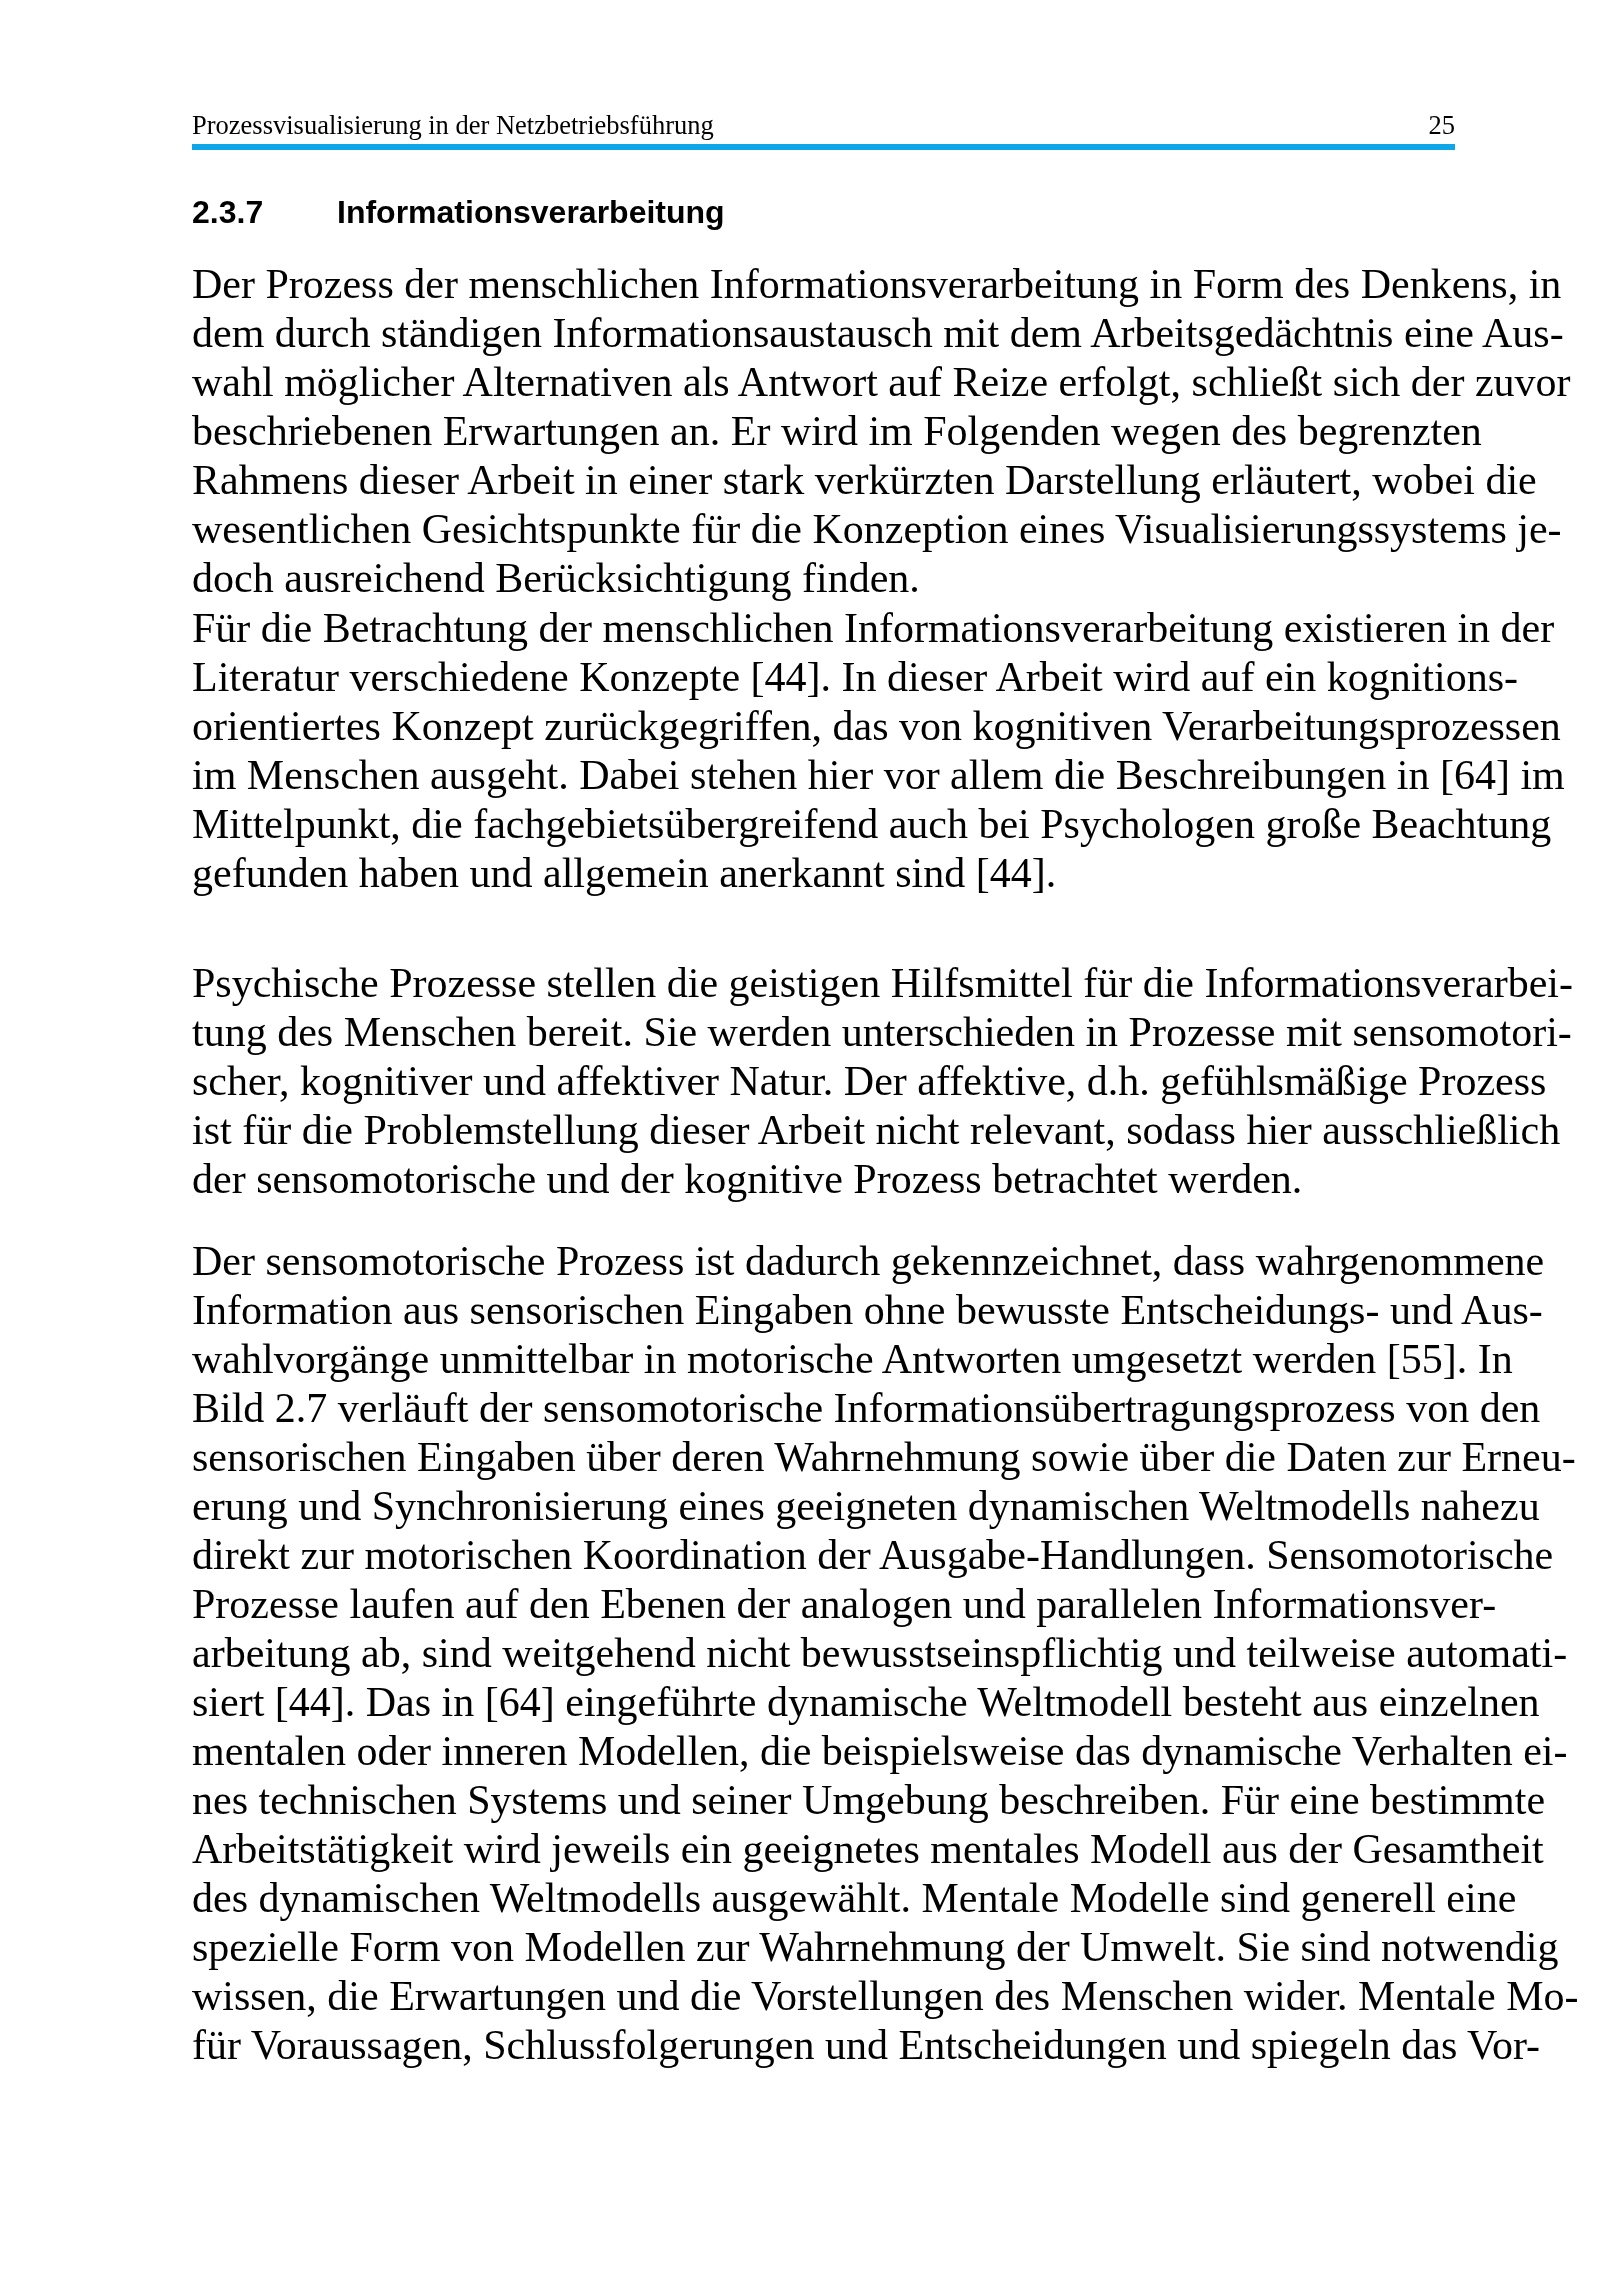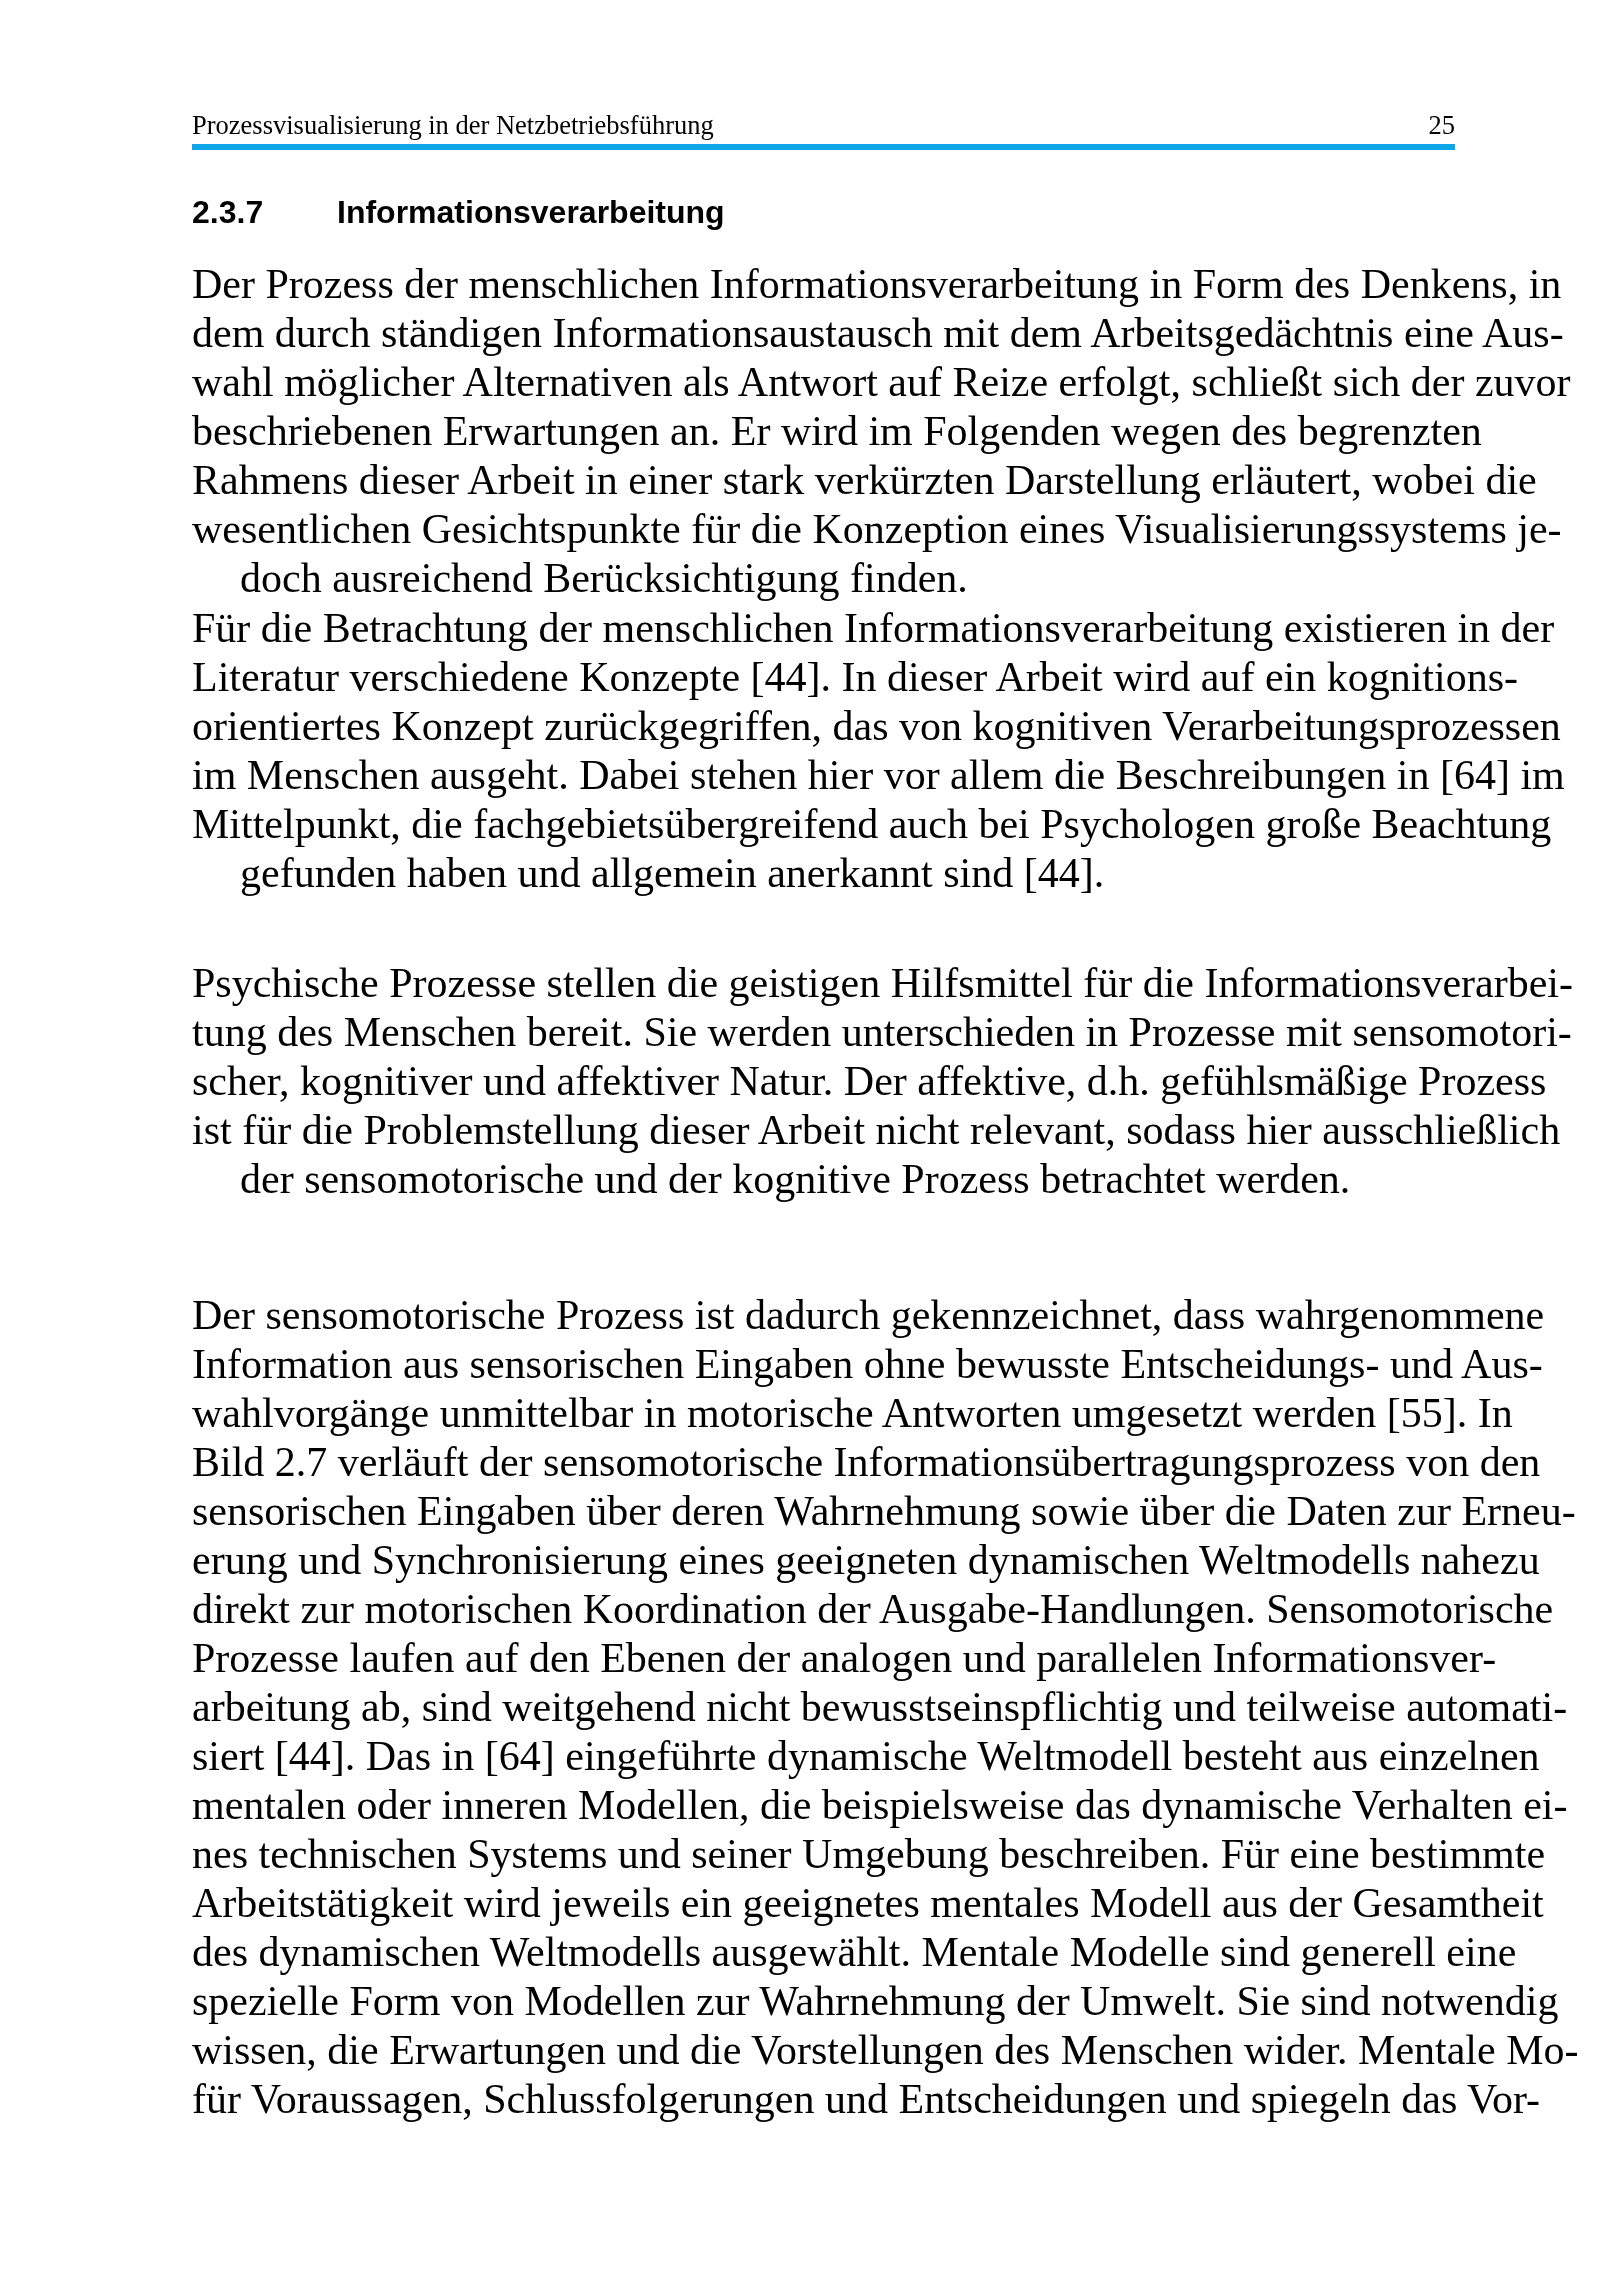--- a/index.html
+++ b/index.html
@@ -16,21 +16,21 @@
     position: absolute; top: 188px; left: 0;
     font-family: "Liberation Sans", sans-serif; font-weight: bold; font-size: 32px; line-height: 49px;
     white-space: nowrap;
   }
   .section-heading .num { display: inline-block; width: 145px; }
   .body-text {
     position: absolute; left: 0; width: 1263px;
     font-family: "Liberation Serif", serif; font-size: 42px; line-height: 49px;
   }
   .line { display: block; white-space: nowrap; text-align: justify; text-align-last: justify; height: 49px; }
-  .line.last { text-align-last: left; margin-left: 48px; }
+  .line.last { text-align-last: left; }
 </style>
 </head>
 <body>
 
 <div class="page">
 
   <div class="running-header">
     <span class="title">Prozessvisualisierung in der Netzbetriebsführung</span>
     <span class="pageno">25</span>
   </div>
@@ -59,21 +59,21 @@
   </div>
 
   <div class="body-text" style="top:959px;">
     <span class="line">Psychische Prozesse stellen die geistigen Hilfsmittel für die Informationsverarbei-</span>
     <span class="line">tung des Menschen bereit. Sie werden unterschieden in Prozesse mit sensomotori-</span>
     <span class="line">scher, kognitiver und affektiver Natur. Der affektive, d.h. gefühlsmäßige Prozess</span>
     <span class="line">ist für die Problemstellung dieser Arbeit nicht relevant, sodass hier ausschließlich</span>
     <span class="line last">der sensomotorische und der kognitive Prozess betrachtet werden.</span>
   </div>
 
-  <div class="body-text" style="top:1291px;">
+  <div class="body-text" style="top:1237px;">
     <span class="line">Der sensomotorische Prozess ist dadurch gekennzeichnet, dass wahrgenommene</span>
     <span class="line">Information aus sensorischen Eingaben ohne bewusste Entscheidungs- und Aus-</span>
     <span class="line">wahlvorgänge unmittelbar in motorische Antworten umgesetzt werden [55]. In</span>
     <span class="line">Bild 2.7 verläuft der sensomotorische Informationsübertragungsprozess von den</span>
     <span class="line">sensorischen Eingaben über deren Wahrnehmung sowie über die Daten zur Erneu-</span>
     <span class="line">erung und Synchronisierung eines geeigneten dynamischen Weltmodells nahezu</span>
     <span class="line">direkt zur motorischen Koordination der Ausgabe-Handlungen. Sensomotorische</span>
     <span class="line">Prozesse laufen auf den Ebenen der analogen und parallelen Informationsver-</span>
     <span class="line">arbeitung ab, sind weitgehend nicht bewusstseinspflichtig und teilweise automati-</span>
     <span class="line">siert [44]. Das in [64] eingeführte dynamische Weltmodell besteht aus einzelnen</span>

